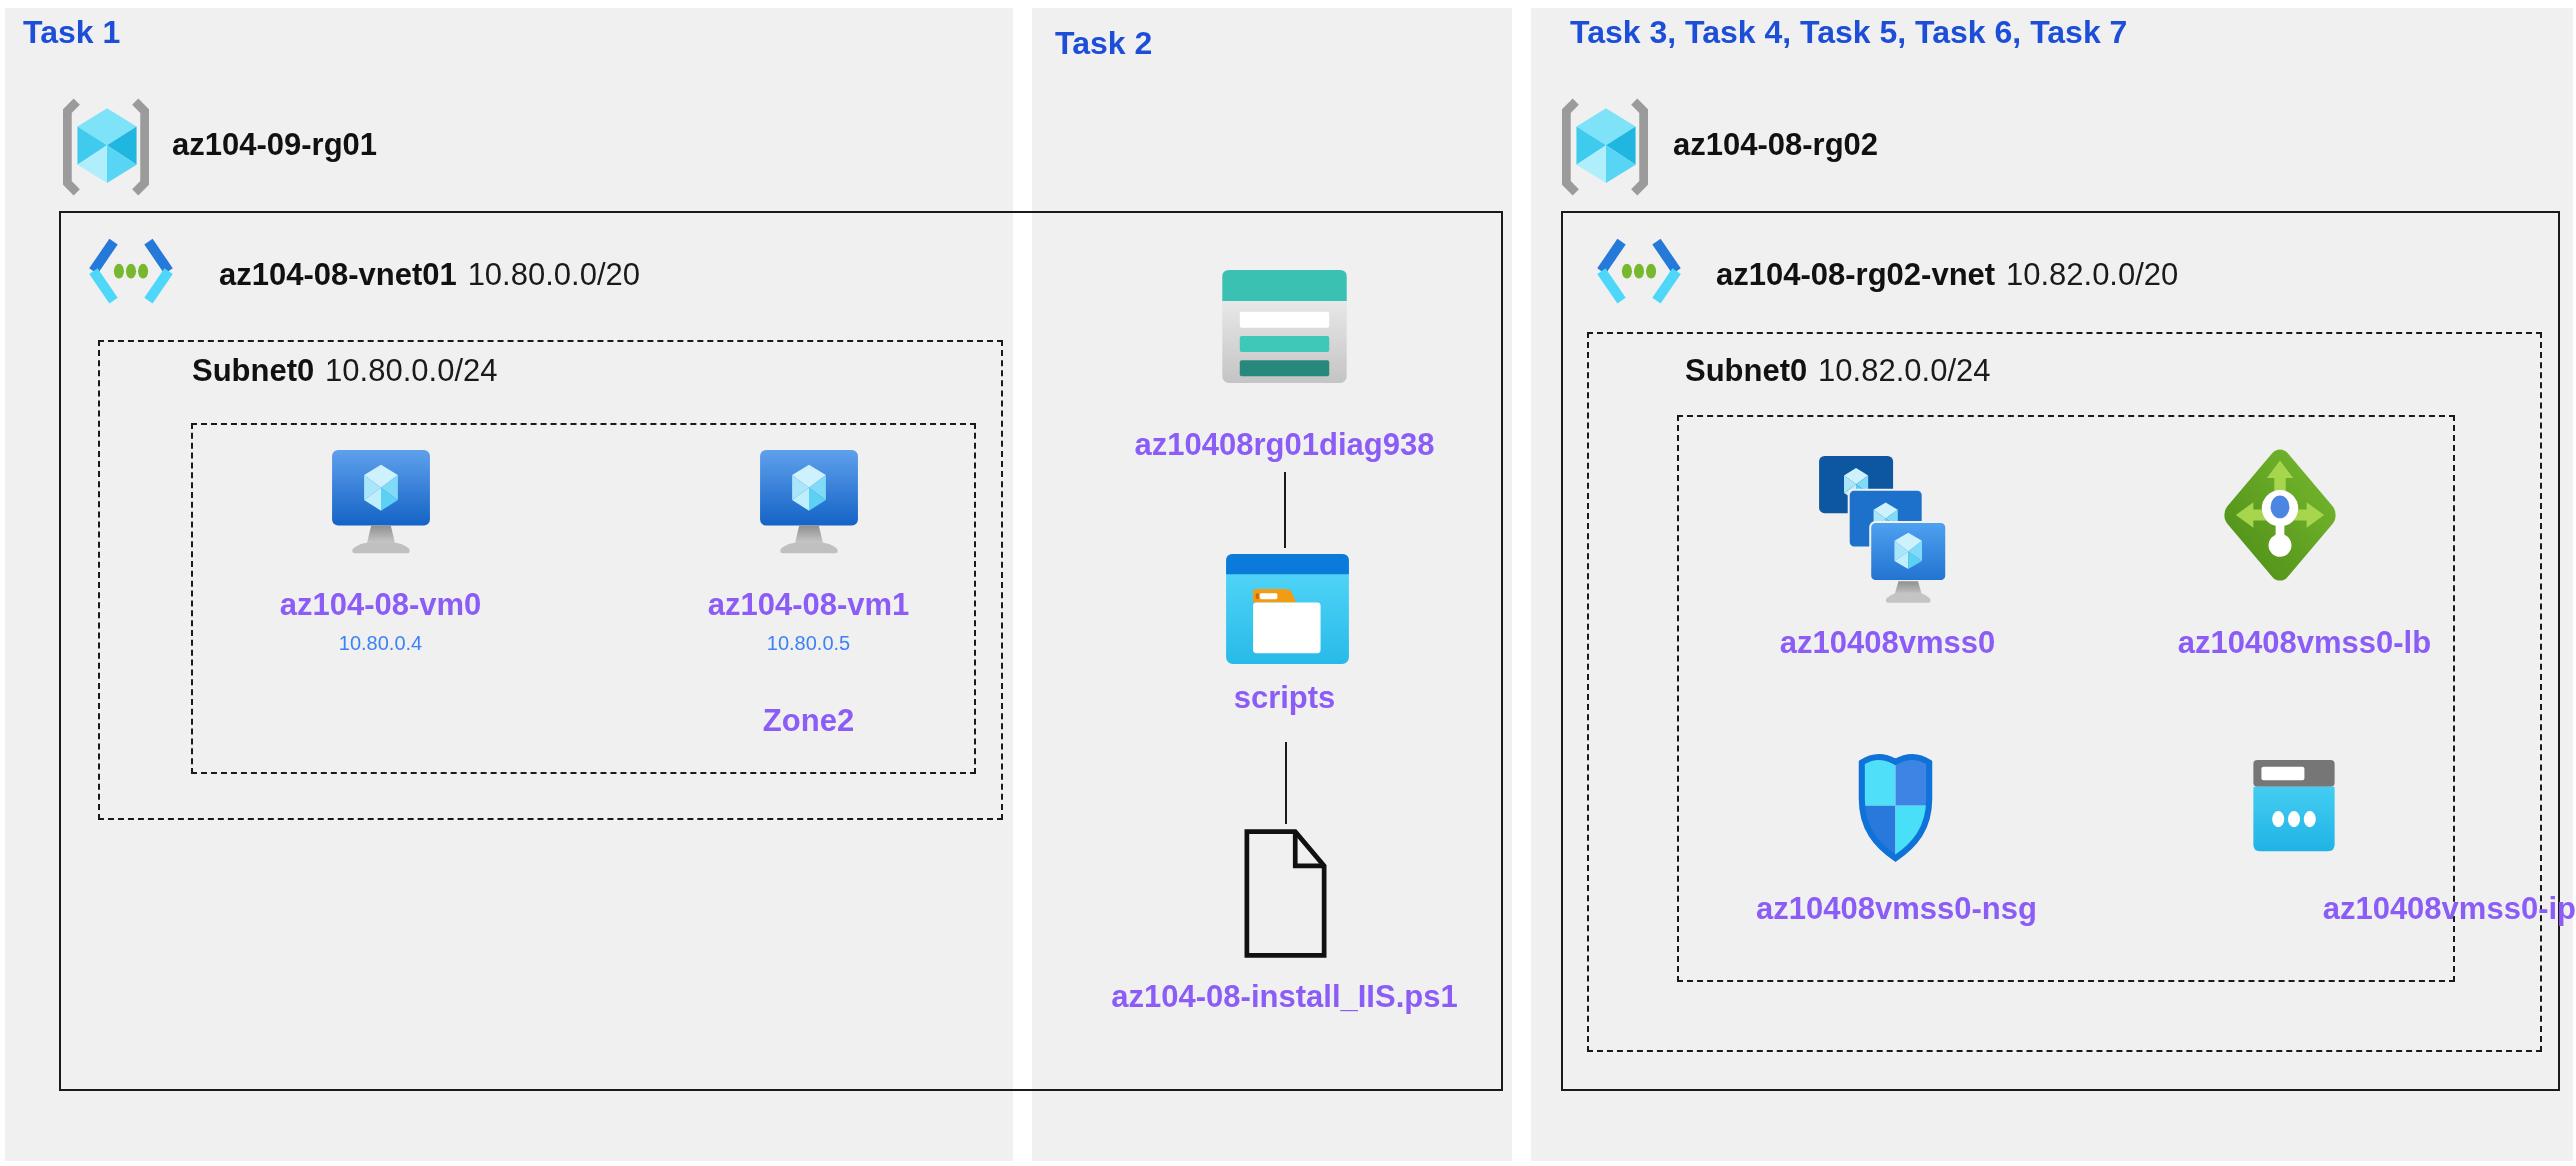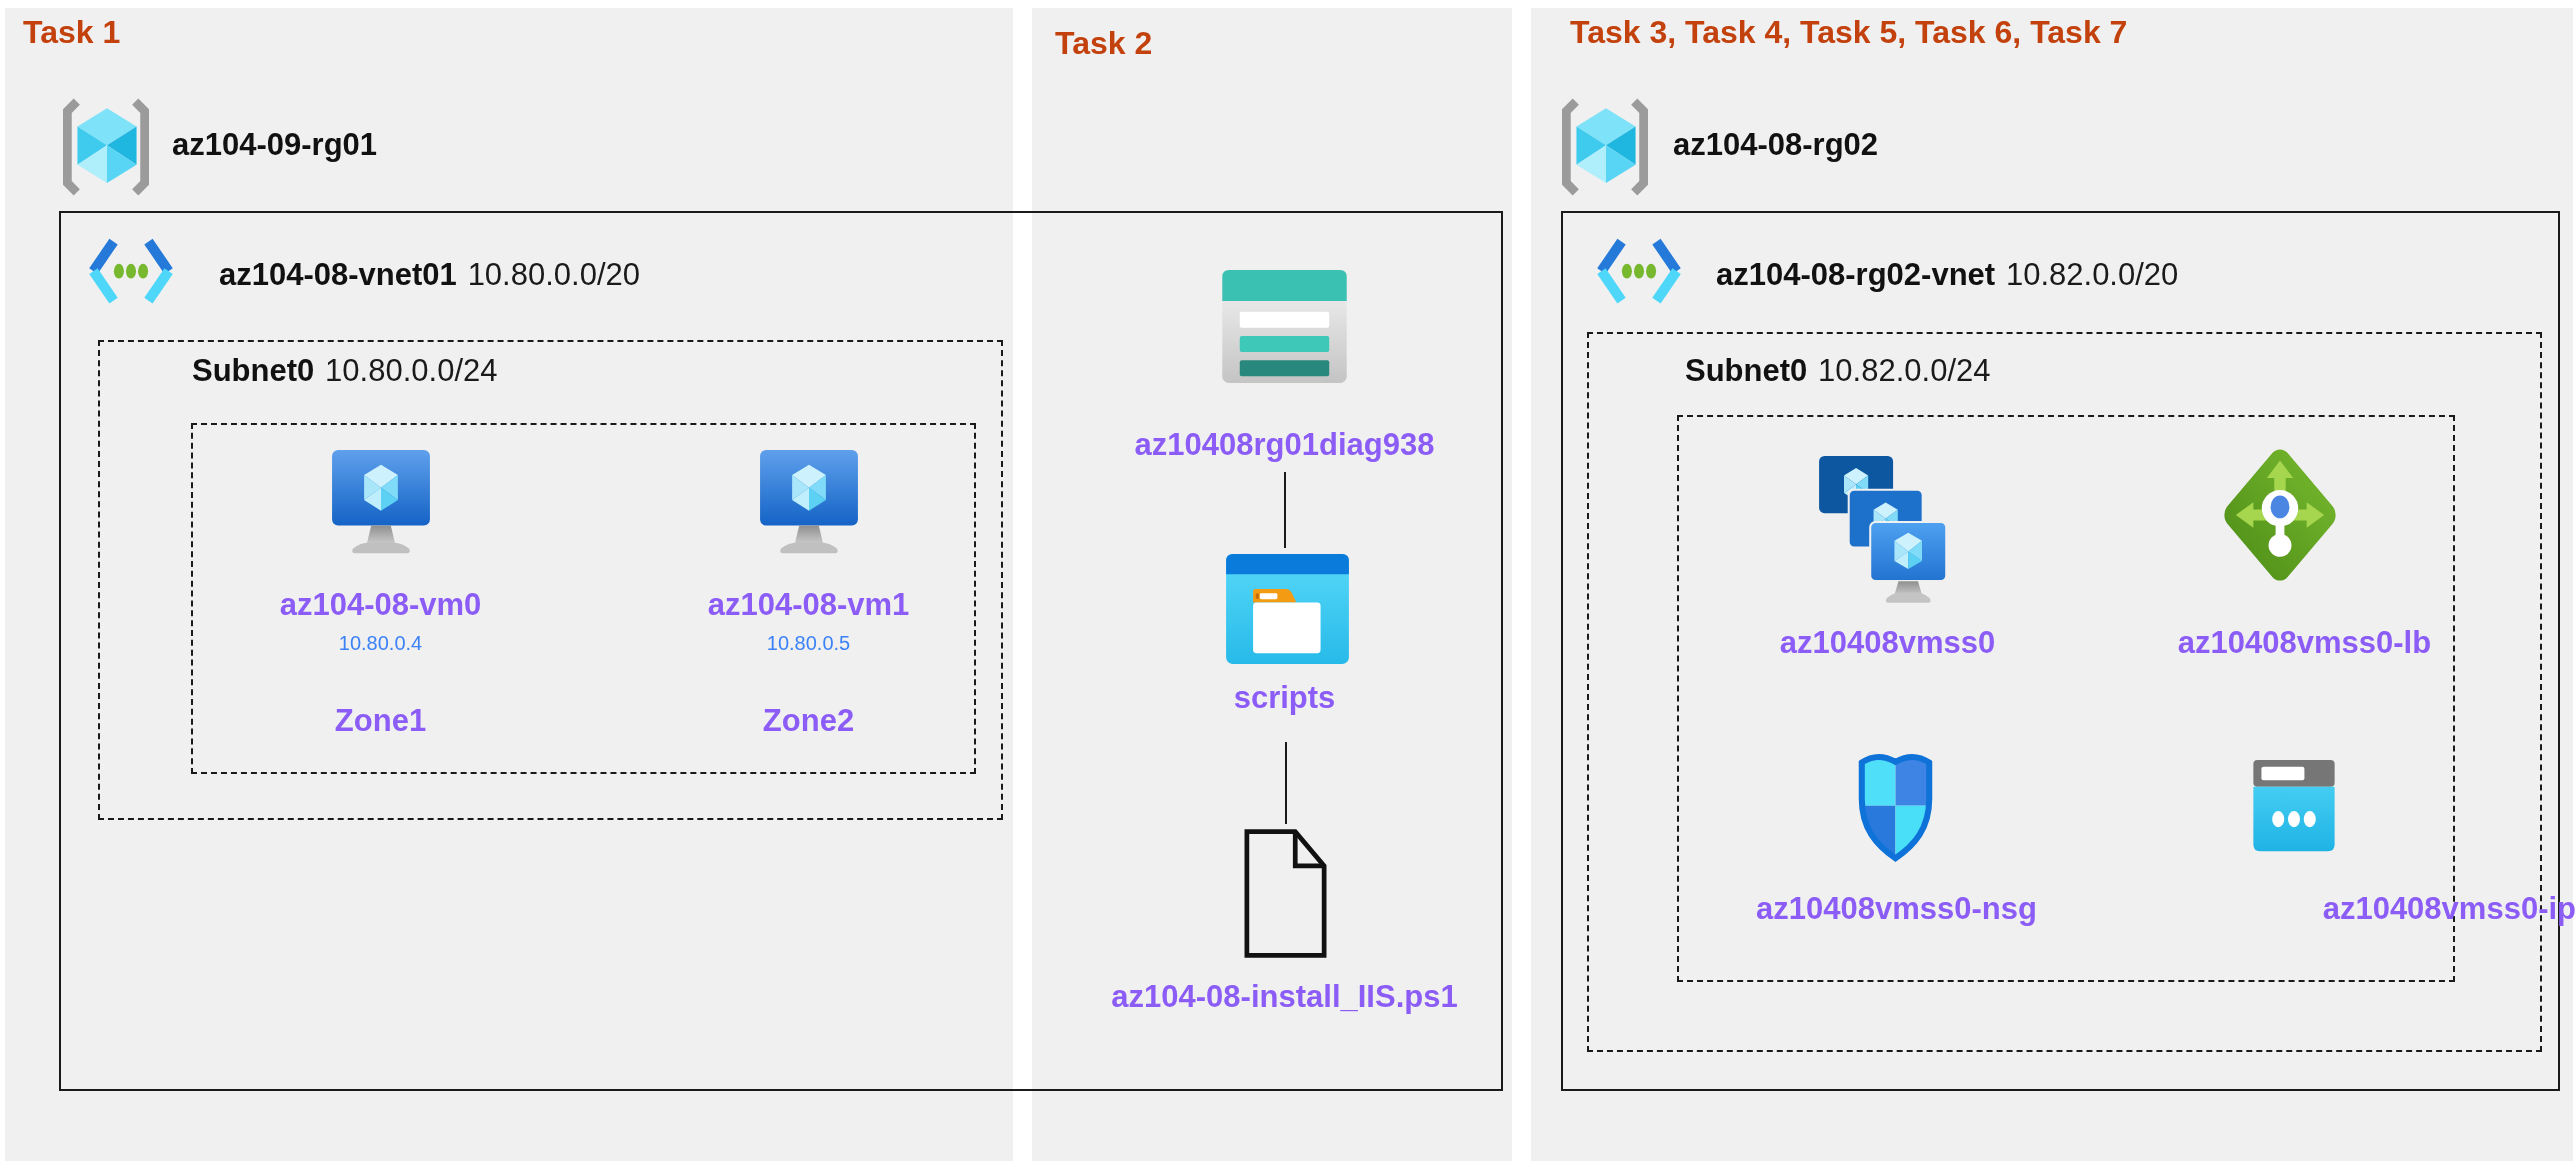--- a/index.html
+++ b/index.html
@@ -2,21 +2,21 @@
 <html style="font-size:10.8px"><head>
 <meta charset="utf-8">
 <style>
   html,body{margin:0;padding:0;background:#fff;}
   #canvas{position:relative;width:2576px;height:1166px;background:#ffffff;
           font-family:"Liberation Sans",sans-serif;overflow:hidden;}
   .panel{position:absolute;top:8px;height:1153px;background:#F0F0F1;}
   #panel1{left:5.4px;width:1008px;}
   #panel2{left:1032px;width:480px;}
   #panel3{left:1531px;width:1042px;}
-  .title{position:absolute;font-size:32px;font-weight:bold;color:#c2410c;line-height:1;white-space:nowrap;}
+  .title{position:absolute;font-size:32px;font-weight:bold;color:#1d4ed8;line-height:1;white-space:nowrap;}
   #title1{left:23px;top:16px;}
   #title2{left:1055px;top:27px;}
   #title3{left:1551px;top:16px;margin-left:19px;}
   .solid-box{position:absolute;border:2px solid #1a1a1a;}
   #boxA{left:59px;top:211px;width:1440px;height:876px;}
   #boxB{left:1561px;top:211px;width:995px;height:876px;}
   .dashed-box{position:absolute;border:2px dashed #1a1a1a;}
   #subA{left:98px;top:340px;width:901px;height:476px;}
   #innerA{left:191px;top:423px;width:781px;height:347px;}
   #subB{left:1587px;top:332px;width:951px;height:716px;}
@@ -276,21 +276,20 @@
 
   <div class="lbl" id="subA-label">
     <span>Subnet0</span><span class="cidr">10.80.0.0/24</span>
   </div>
   <div class="lbl" id="subB-label">
     <span>Subnet0</span><span class="cidr">10.82.0.0/24</span>
   </div>
 
   <div class="clabel" id="vm0-name">az104-08-vm0</div>
   <div class="clabel reg" id="vm0-ip">10.80.0.4</div>
-  <div class="clabel" id="vm0-zone">Zone1</div>
 
   <div class="clabel" id="vm1-name">az104-08-vm1</div>
   <div class="clabel reg" id="vm1-ip">10.80.0.5</div>
   <div class="clabel" id="vm1-zone">Zone2</div>
 
   <div class="clabel" id="storage-label">az10408rg01diag938</div>
   <div class="clabel" id="scripts-label">scripts</div>
   <div class="clabel" id="file-label">az104-08-install_IIS.ps1</div>
 
   <div class="clabel" id="vmss-label">az10408vmss0</div>

